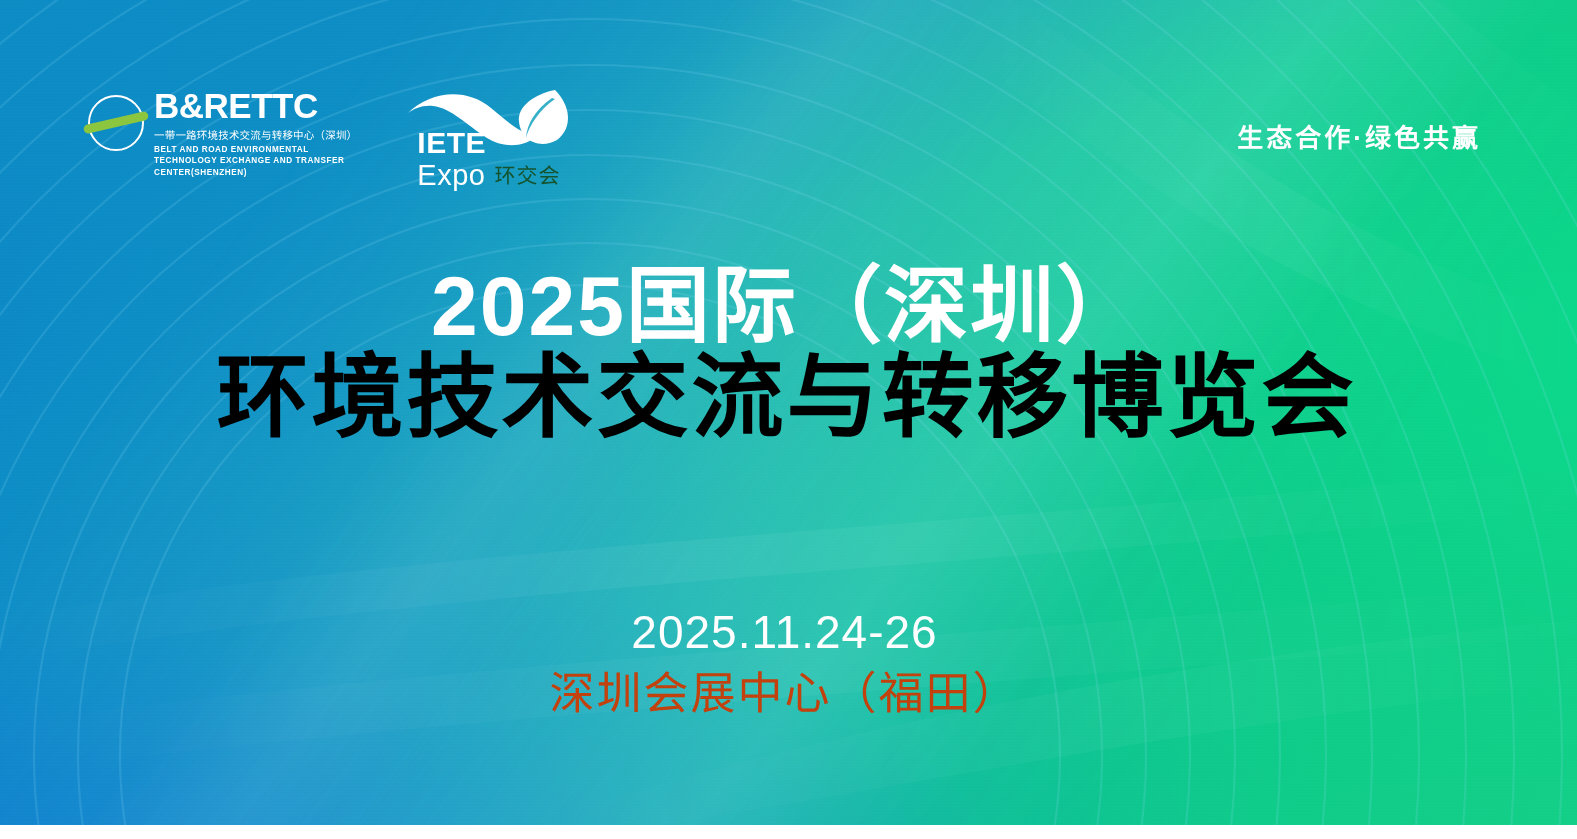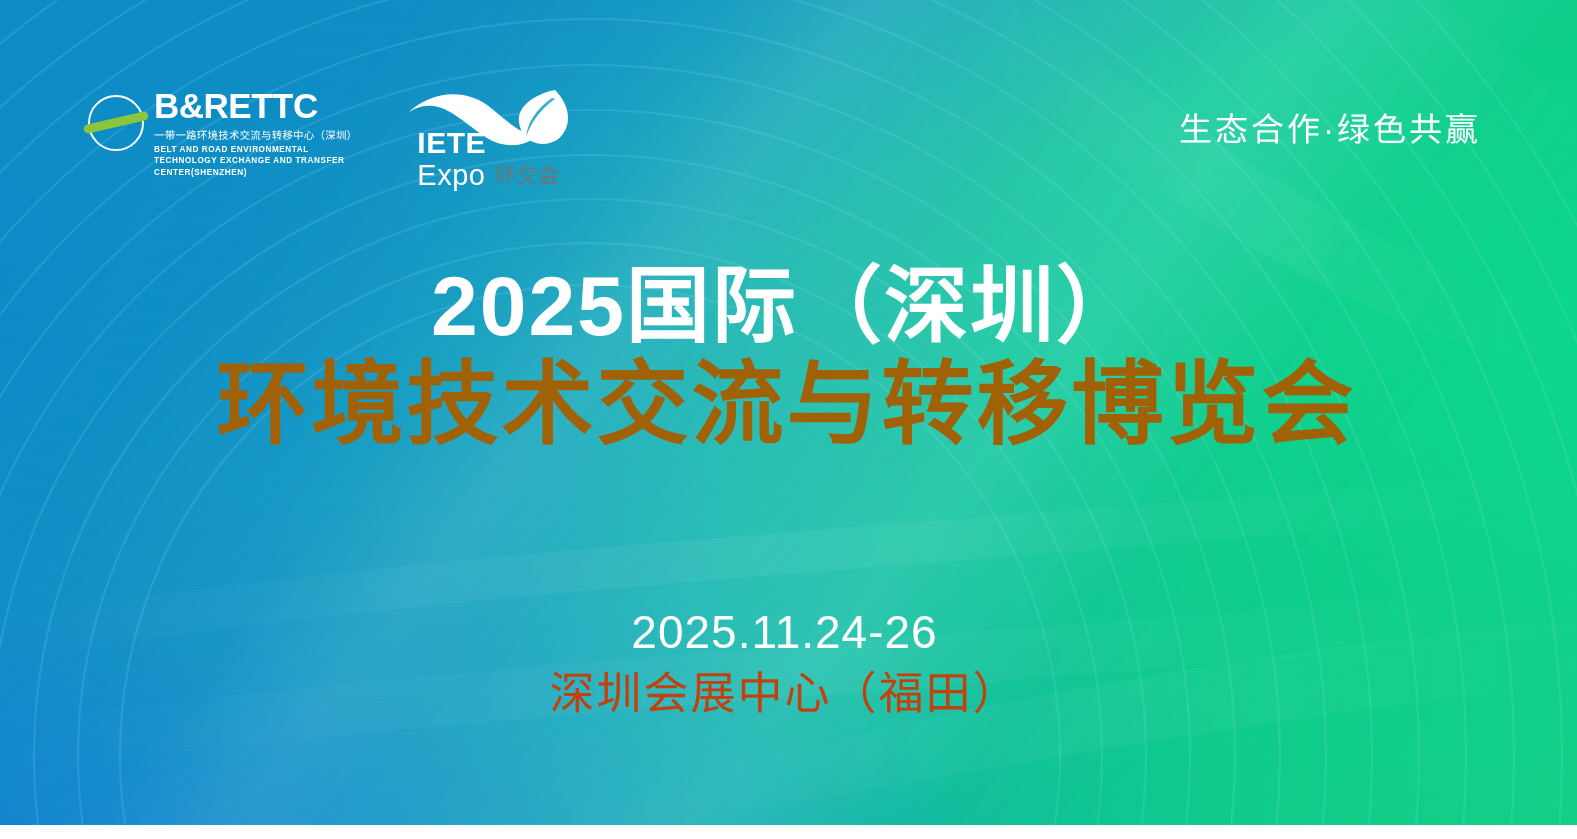--- a/index.html
+++ b/index.html
@@ -232,36 +232,36 @@
   }
   .iete-expo {
     font-size: 29px;
     font-weight: 300;
     color: #ffffff;
     letter-spacing: 0.5px;
     line-height: 1;
   }
   .iete-cn {
     font-size: 21px;
-    color: #737373;
+    color: #14532d;
     font-weight: 500;
     margin-left: 9px;
     letter-spacing: 1px;
     line-height: 1;
   }
 
   
   .slogan {
     position: absolute;
     right: 96px;
-    top: 103px;
-    font-size: 33px;
+    top: 117px;
+    font-size: 26px;
     color: #ffffff;
     letter-spacing: 3px;
-    font-weight: 400;
+    font-weight: 700;
     white-space: nowrap;
   }
 
   
   .headline {
     position: absolute;
     left: 0; right: 4px;
     top: 262px;
     text-align: center;
   }
@@ -269,25 +269,26 @@
     font-size: 84px;
     font-weight: 700;
     color: #ffffff;
     letter-spacing: 2px;
     line-height: 1.06;
     white-space: nowrap;
   }
   .title-line2 {
     font-size: 92px;
     font-weight: 700;
-    color: #a16207;
+    color: #000000;
     letter-spacing: 3px;
     line-height: 1.12;
     white-space: nowrap;
     margin-top: 2px;
+    font-family: Liberation Mono, monospace;
   }
   .title-en {
     font-size: 26px;
     font-weight: 400;
     color: #ffffff;
     letter-spacing: 0.2px;
     margin-top: 16px;
     white-space: nowrap;
   }
 

